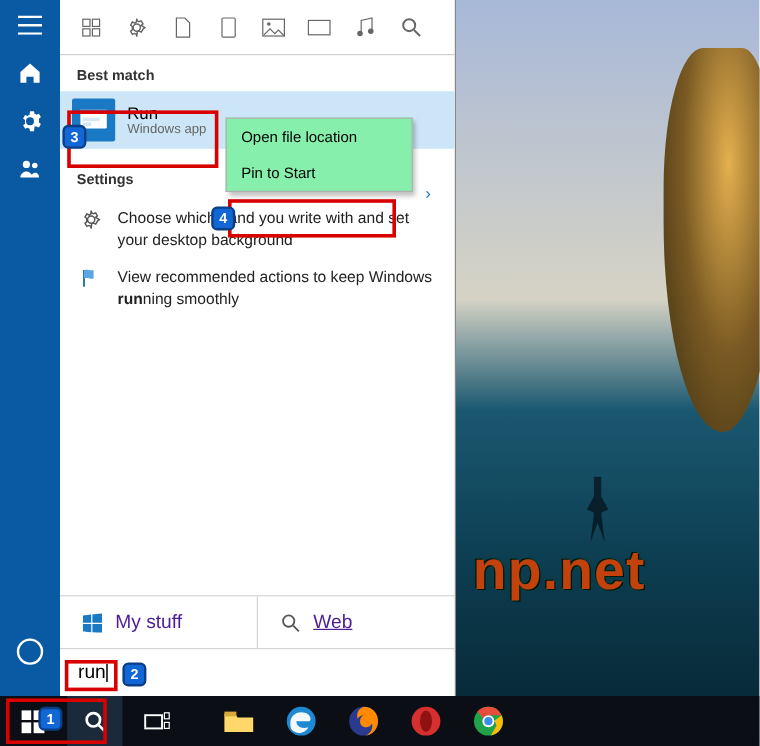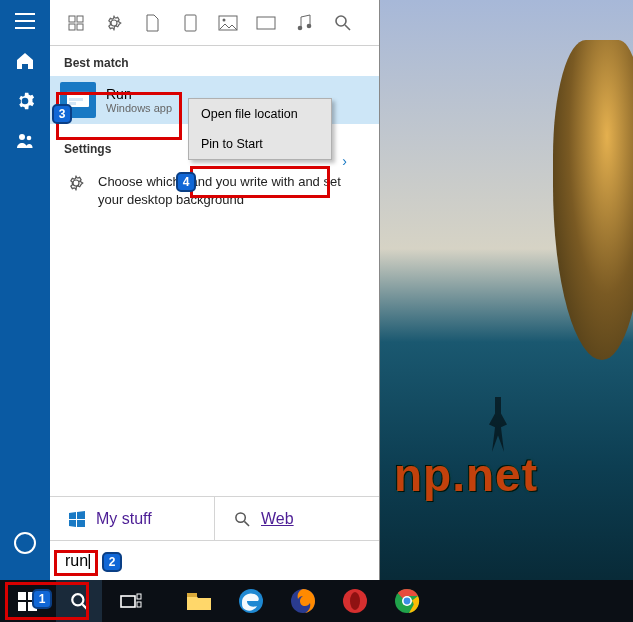--- a/index.html
+++ b/index.html
@@ -76,21 +76,21 @@
   .scope-ico{ width:18px;height:18px; display:flex;align-items:center;justify-content:center; color:#1979c4;}
 
   .search-box{
     border-top:1px solid #d4d4d4; height:40px; display:flex; align-items:center; padding:0 12px;
   }
   .caret::after{ content:"|"; margin-left:-1px; color:#000; animation: blink 1s steps(1) infinite; }
   @keyframes blink{ 50%{opacity:0;} }
 
   
   .ctx{
-    position:absolute; left:188px; top:98px; width:144px; background:#e5e5e5;
+    position:absolute; left:188px; top:98px; width:156px; background:#86efac;
     border:1px solid #b0b0b0; box-shadow:3px 3px 4px rgba(0,0,0,.25); z-index:10;
     font-size:12.5px;
   }
   .ctx .mi{ padding:8px 12px; cursor:pointer; position:relative;}
   .ctx .chevron{ position:absolute; right:-16px; top:54px; color:#1979c4; font-size:14px;}
   .ctx .mi.sel{ background:#d8eaf9; }
 
   
   .taskbar{
     position:absolute; left:0; right:0; bottom:0; height:42px; background:#0b0f15;
@@ -222,20 +222,29 @@
 
     <div class="settings-list">
       <div class="s-item">
         <div class="s-ico">
             <svg width="18" height="18" viewBox="0 0 24 24">
               <path fill="none" stroke="#555" stroke-width="1.6" d="M12 8a4 4 0 1 0 0 8 4 4 0 0 0 0-8m9 4-2 1.6-2 3.4-2.4-1-2 .1L12 22l-.5-2.6-2-.9-2.4 1-2-3.4 2-1.6L7 12l.1-1.2-2-1.6 2-3.4 2.4 1 2-.9L12 2l.5 2.6 2 .9 2.4-1 2 3.4-2 1.6z"></path>
             </svg>
           </div>
         <div class="s-txt">Choose which hand you write with and set your desktop background</div>
       </div>
+      <div class="s-item">
+        <div class="s-ico">
+            <svg width="18" height="18" viewBox="0 0 18 18">
+              <path d="M3 2v14" stroke="#2b6fb5" stroke-width="1.6"></path>
+              <path d="M3 2c3-1 5 1 8 0v7c-3 1-5-1-8 0z" fill="#5aa6e6"></path>
+            </svg>
+          </div>
+        <div class="s-txt">View recommended actions to keep Windows <b>run</b>ning smoothly</div>
+      </div>
     </div>
 
     <div class="grow"></div>
 
     <div class="scope-row">
       <div class="scope-btn">
         <div class="scope-ico">
           <svg width="16" height="16" viewBox="0 0 16 16">
               <path fill="#1979c4" d="M0 2l7-1v7H0zM8 1l8-1v8H8zM0 9h7v7l-7-1zM8 9h8v8l-8-1z"></path>
             </svg>

